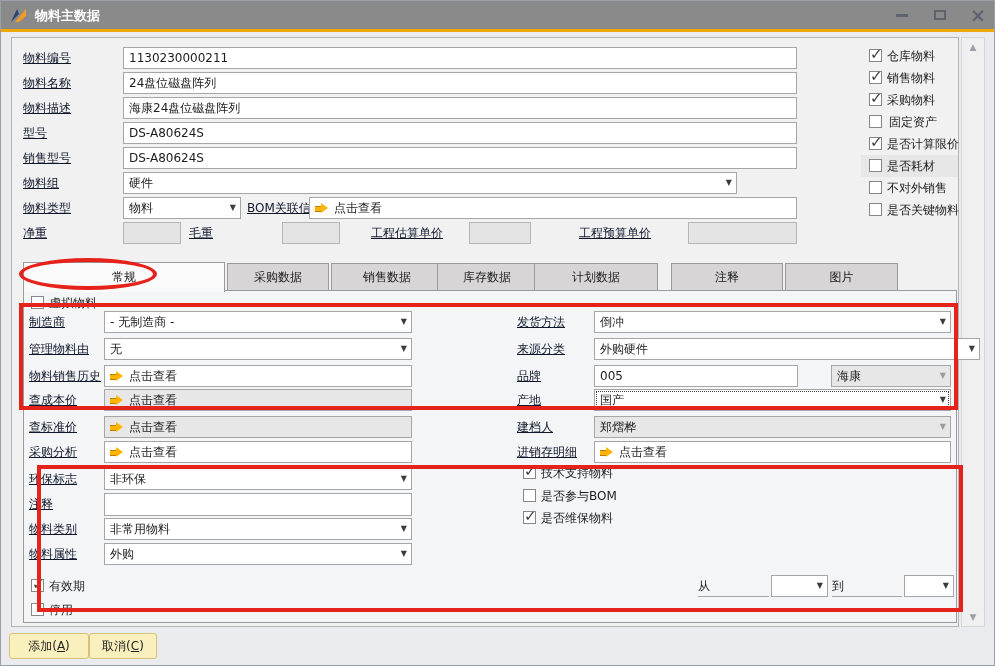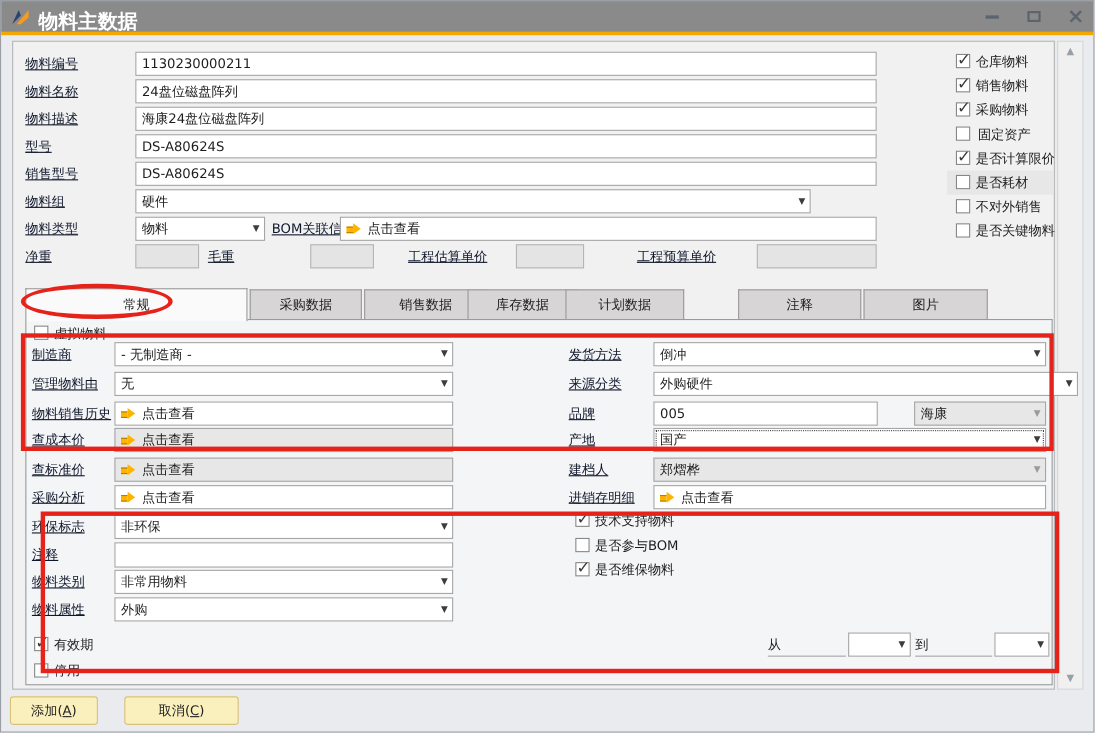--- a/index.html
+++ b/index.html
@@ -3,21 +3,21 @@
 <meta charset="utf-8">
 <style>
   * { margin:0; padding:0; box-sizing:border-box; }
   html,body { width:995px; height:666px; overflow:hidden; }
   body { font-family:"DejaVu Sans","Liberation Sans",sans-serif; font-size:12px; color:#1c1c1c;
          background:#e9ebee; position:relative; border:1px solid #9aa0a6; }
 
   
   .titlebar { position:absolute; left:0; top:0; width:995px; height:28px; background:#8a8a8a; }
   .app-icon { position:absolute; left:8px; top:5px; width:20px; height:18px; }
-  .win-title { position:absolute; left:34px; top:6px; color:#ffffff; font-weight:bold; font-size:18px; }
+  .win-title { position:absolute; left:34px; top:6px; color:#ffffff; font-weight:bold; font-size:13px; }
   .win-controls { position:absolute; right:10px; top:0; height:28px; display:flex; align-items:center; gap:22px; }
   .wc { width:16px; height:16px; display:flex; align-items:center; justify-content:center; cursor:pointer; }
   .minbar { width:12px; height:3px; background:#5d646e; }
   .maxbox { width:12px; height:10px; border:2px solid #5d646e; }
   .closex { color:#5d646e; font-size:19px; font-weight:bold; line-height:14px; }
   .orange-line { position:absolute; left:0; top:28px; width:995px; height:3px; background:#f2a702; }
 
   
   .content { position:absolute; left:10px; top:36px; width:948px; height:590px;
              background:#f1f1f2; border:1px solid #b2b6ba; }
@@ -159,22 +159,22 @@
 <span class="cb" style="left:868px;top:158px"></span>
 <span class="cb-lbl" style="left:886px;top:158px">是否耗材</span>
 <span class="cb" style="left:868px;top:180px"></span>
 <span class="cb-lbl" style="left:886px;top:180px">不对外销售</span>
 <span class="cb" style="left:868px;top:202px"></span>
 <span class="cb-lbl" style="left:886px;top:202px">是否关键物料</span>
 
 <div class="tab active" style="left:22px;width:202px">常规</div>
 <div class="tab" style="left:226px;width:102px">采购数据</div>
 <div class="tab" style="left:330px;width:112px">销售数据</div>
-<div class="tab" style="left:424px;width:100px">库存数据</div>
-<div class="tab" style="left:513px;width:108px">计划数据</div>
+<div class="tab" style="left:436px;width:100px">库存数据</div>
+<div class="tab" style="left:533px;width:124px">计划数据</div>
 <div class="tab" style="left:670px;width:112px">注释</div>
 <div class="tab" style="left:784px;width:113px">图片</div>
 
 <div class="tab-panel"></div>
 
 <span class="cb" style="left:30px;top:295px;z-index:2"></span>
 <span class="cb-lbl" style="left:48px;top:295px;z-index:2">虚拟物料</span>
 
 <span class="lbl" style="left:28px;top:310px;z-index:2">制造商</span>
 <div class="field" style="left:103px;top:310px;width:308px;z-index:2">
@@ -269,19 +269,19 @@
 </div>
 
 <div class="vscroll">
   <span class="sarrow" style="top:0">▲</span>
   <span class="sarrow" style="bottom:0">▼</span>
 </div>
 
 <div class="btn" style="left:8px;width:80px">
   <span>添加(</span><span class="hk">A</span><span>)</span>
 </div>
-<div class="btn" style="left:112px;width:104px">
+<div class="btn" style="left:88px;width:68px">
   <span>取消(</span><span class="hk">C</span><span>)</span>
 </div>
 
 <div class="anno ellipse" style="left:18px;top:257px;width:138px;height:32px"></div>
 <div class="anno" style="left:18px;top:302px;width:939px;height:107px"></div>
 <div class="anno" style="left:36px;top:464px;width:926px;height:147px"></div>
 
 </body></html>

